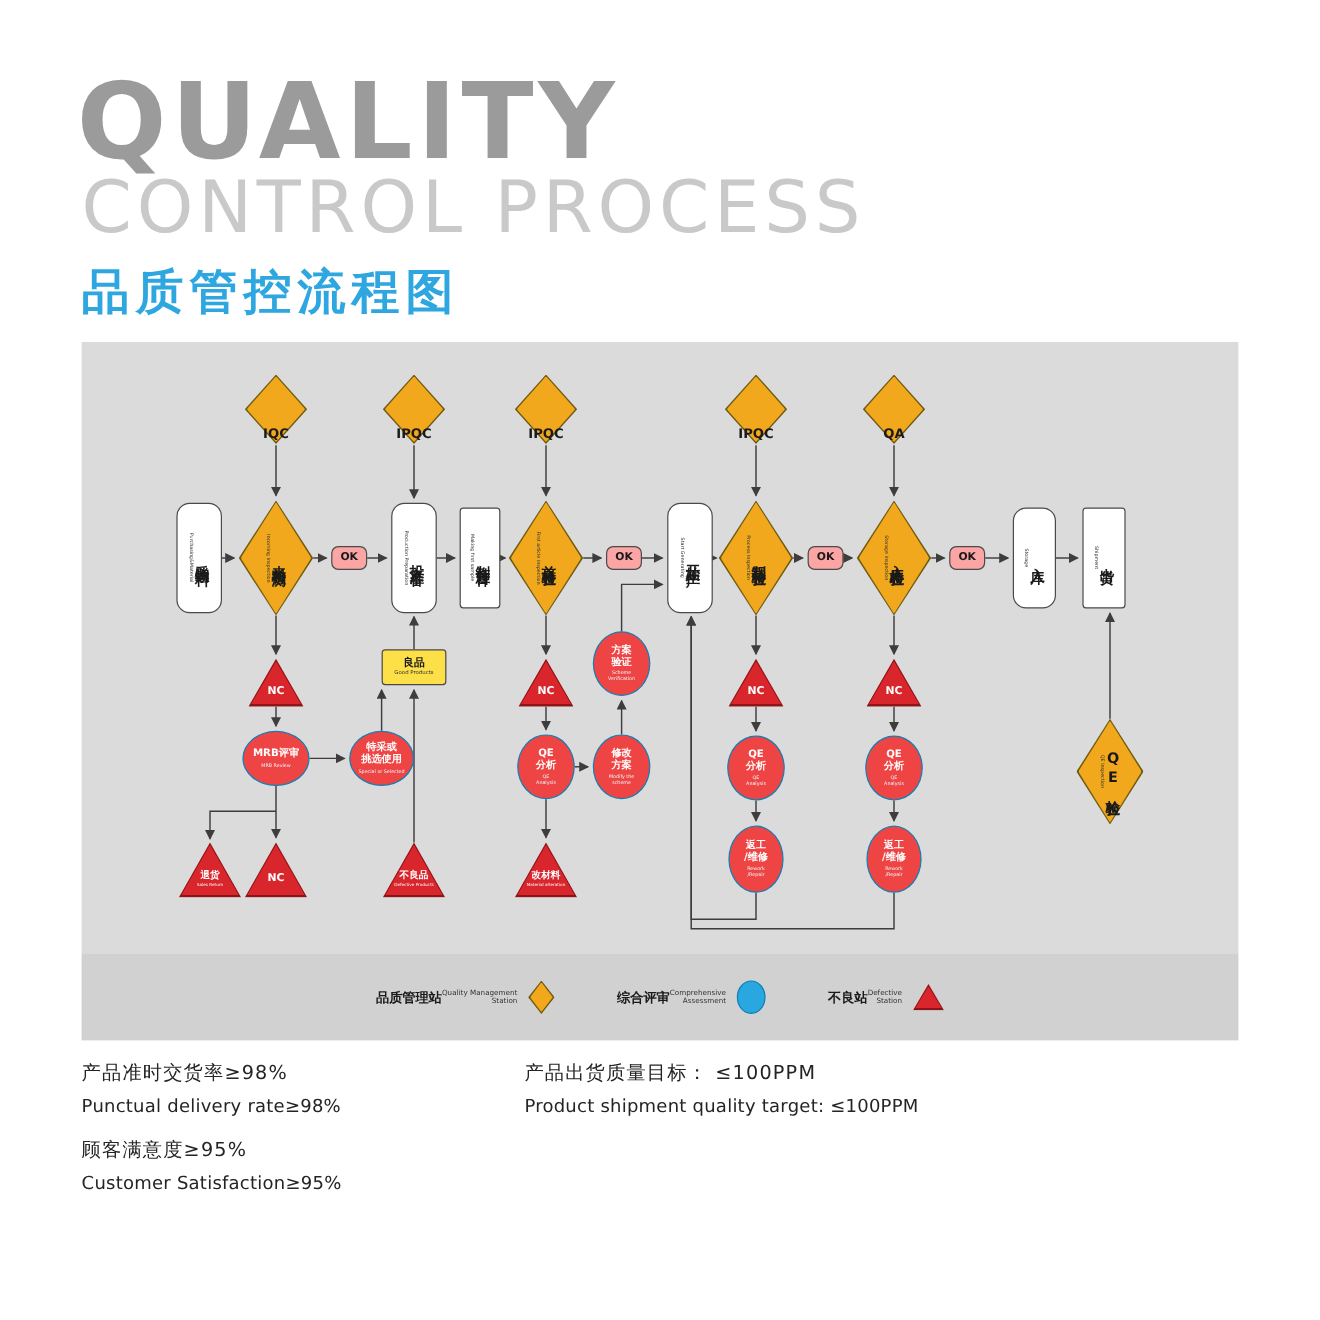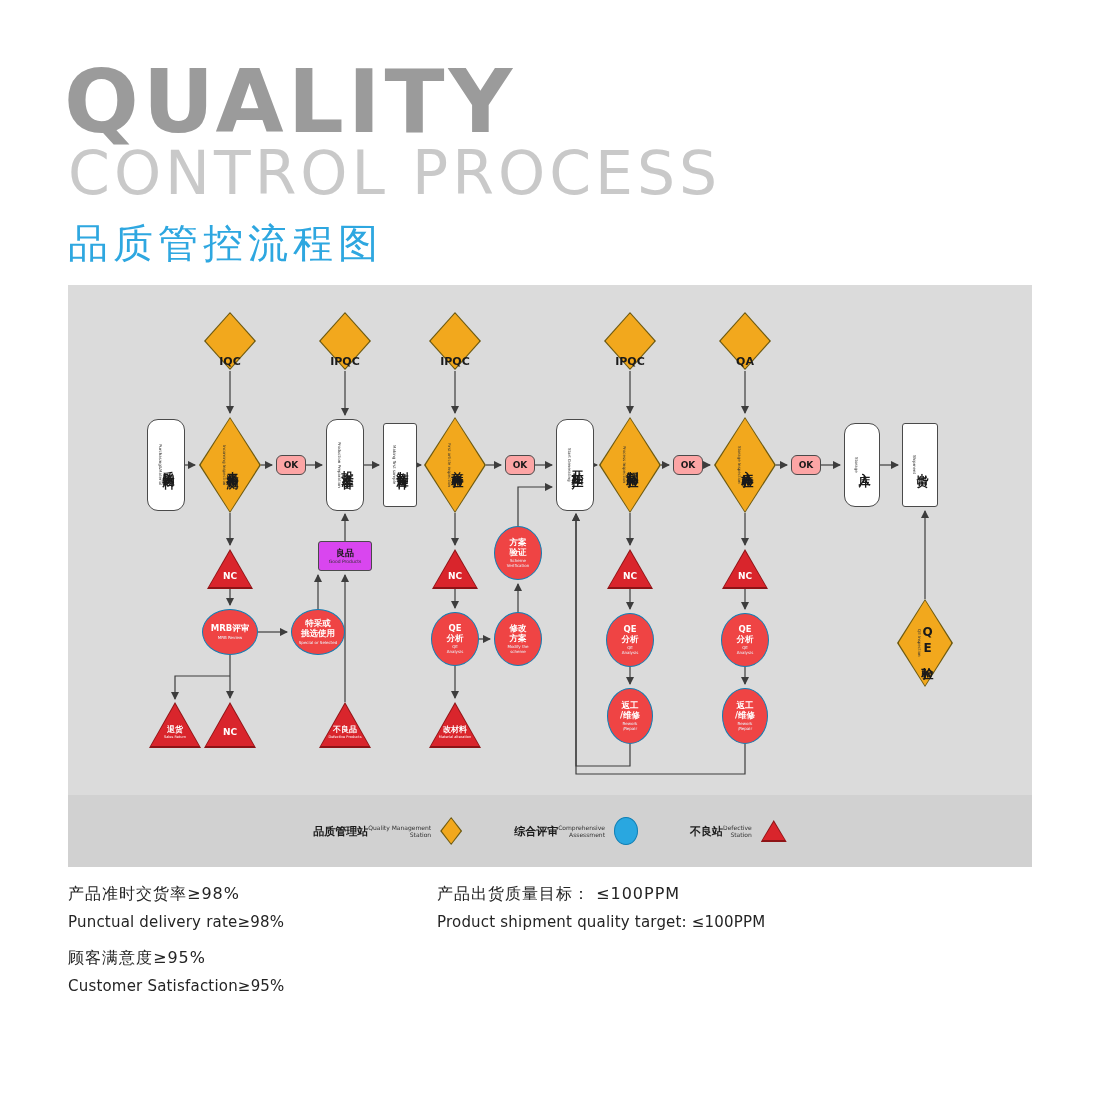--- a/index.html
+++ b/index.html
@@ -1,42 +1,42 @@
 <!DOCTYPE html>
 <html><head>
 <meta charset="utf-8">
 <style>
   * { margin:0; padding:0; box-sizing:border-box; }
   html,body { width:1100px; height:1100px; background:#ffffff; font-family:"DejaVu Sans","Liberation Sans",sans-serif; }
   .canvas { position:absolute; left:0; top:0; width:1100px; height:1100px; overflow:hidden; }
 
   .title1 { position:absolute; left:64px; top:50px; font-size:88px; font-weight:800; color:#9b9b9b; letter-spacing:4px; }
   .title2 { position:absolute; left:68px; top:138px; font-size:60px; font-weight:400; color:#c9c9c9; letter-spacing:4px; }
-  .title3 { position:absolute; left:68px; top:216px; font-size:40px; font-weight:400; color:#2ea7e0; letter-spacing:5px; }
+  .title3 { position:absolute; left:68px; top:216px; font-size:40px; font-weight:700; color:#2ea7e0; letter-spacing:5px; }
 
   .panel { position:absolute; left:68px; top:285px; width:964px; height:510px; background:#dbdbdb; }
   .legend-band { position:absolute; left:68px; top:795px; width:964px; height:72px; background:#d1d1d1; display:flex; align-items:center; justify-content:center; gap:52px; }
 
   svg.arrows { position:absolute; left:0; top:0; pointer-events:none; }
   svg.arrows line, svg.arrows polyline { stroke:#3d3d3d; stroke-width:1.2; fill:none; marker-end:url(#ah); }
 
   .node { position:absolute; display:flex; align-items:center; justify-content:center; }
   .content { position:relative; z-index:2; display:flex; align-items:center; justify-content:center; }
 
   .db { position:absolute; inset:0; clip-path:polygon(50% 0,100% 50%,50% 100%,0% 50%); background:#6e5a10; }
   .df { position:absolute; inset:1.6px; clip-path:polygon(50% 0,100% 50%,50% 100%,0% 50%); background:#f2a81d; }
 
   .tb { position:absolute; inset:0; clip-path:polygon(50% 0,100% 100%,0 100%); background:#8e1316; }
   .tf { position:absolute; inset:2px; clip-path:polygon(50% 0,100% 100%,0 100%); background:#d9252c; }
 
   .ell { background:#ef4444; border:1.5px solid #0f7fb5; border-radius:50%; }
   .rrect { background:#fff; border:1.2px solid #4a4a4a; border-radius:11px; }
   .srect { background:#fff; border:1.2px solid #4a4a4a; border-radius:3px; }
   .okpill { background:#fca5a5; border:1.2px solid #4a4a4a; border-radius:6px; }
-  .gbox { background:#d946ef; border:1.2px solid #4a4a4a; border-radius:3px; }
+  .gbox { background:#fde047; border:1.2px solid #4a4a4a; border-radius:3px; }
 
   .zh-v { writing-mode:vertical-rl; text-orientation:upright; font-size:12px; font-weight:700; color:#1a1a1a; letter-spacing:2px; line-height:1; }
   .en-v { writing-mode:vertical-rl; font-size:4px; color:#333; line-height:1; margin-right:1px; }
   .cp-label { font-size:11px; font-weight:700; color:#1a1a1a;margin-top:40px; }
   .ok-label { font-size:9px; font-weight:700; color:#1a1a1a; }
 
   .tri .content { margin-top:14px; }
   .tri-label { font-size:9px; font-weight:700; color:#fff; }
   .tri-col { display:flex; flex-direction:column; align-items:center; margin-top:16px; }
   .tri-zh { font-size:8px; font-weight:700; color:#fff; }

